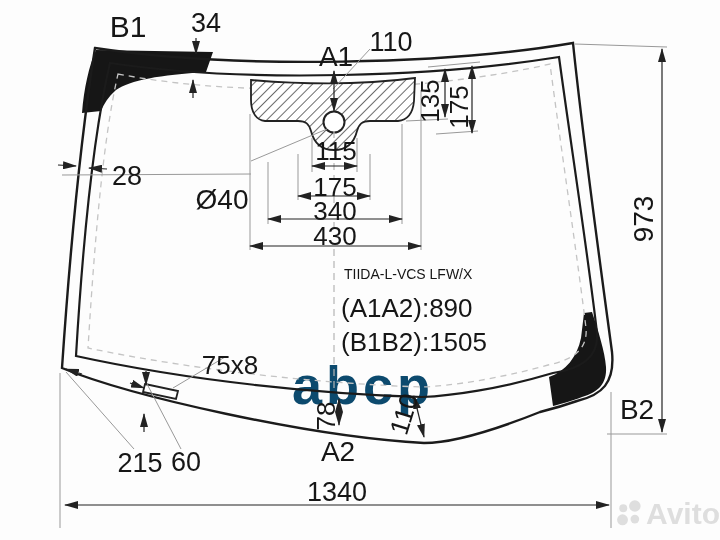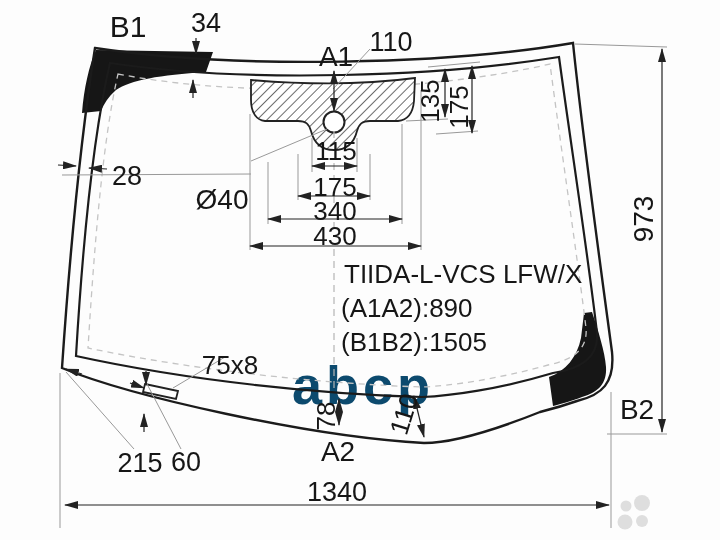--- a/index.html
+++ b/index.html
@@ -11,21 +11,21 @@
   }
   .stage svg.draw{position:absolute;left:0;top:0;z-index:2;}
   .lbl{
     position:absolute;z-index:3;white-space:nowrap;
     transform:translate(-50%,-50%);
     color:#161616;line-height:1;
   }
   .lbl.left{transform:translate(0,-50%);}
   .rot90{transform:translate(-50%,-50%) rotate(-90deg);}
   .rot73{transform:translate(-50%,-50%) rotate(-73deg);}
-  .fs21{font-size:26px;}
+  .fs21{font-size:14px;}
   .fs26{font-size:26px;}
   .fs27{font-size:27px;}
   .fs28{font-size:28px;}
   .fs30{font-size:30px;}
   .wm-abcp{
     position:absolute;z-index:1;left:363px;top:385px;
     transform:translate(-50%,-50%);
     font-size:54px;font-weight:bold;letter-spacing:4px;
     color:#0c4a6e;line-height:1;
   }
@@ -147,15 +147,16 @@
   <div class="lbl left fs26" style="left:341px;top:308px;">(A1A2):890</div>
   <div class="lbl left fs26" style="left:341px;top:342px;">(B1B2):1505</div>
 
   <div class="wm-avito">
     <svg width="36" height="40" viewBox="0 0 36 40">
       <circle cx="10" cy="12" r="5.5" fill="#d7d7d7"></circle>
       <circle cx="26" cy="9" r="8" fill="#d7d7d7"></circle>
       <circle cx="9" cy="28" r="7.5" fill="#d7d7d7"></circle>
       <circle cx="26" cy="27" r="6" fill="#d7d7d7"></circle>
     </svg>
+    <span class="avito-text">Avito</span>
   </div>
 
 </div>
 
 </body></html>

